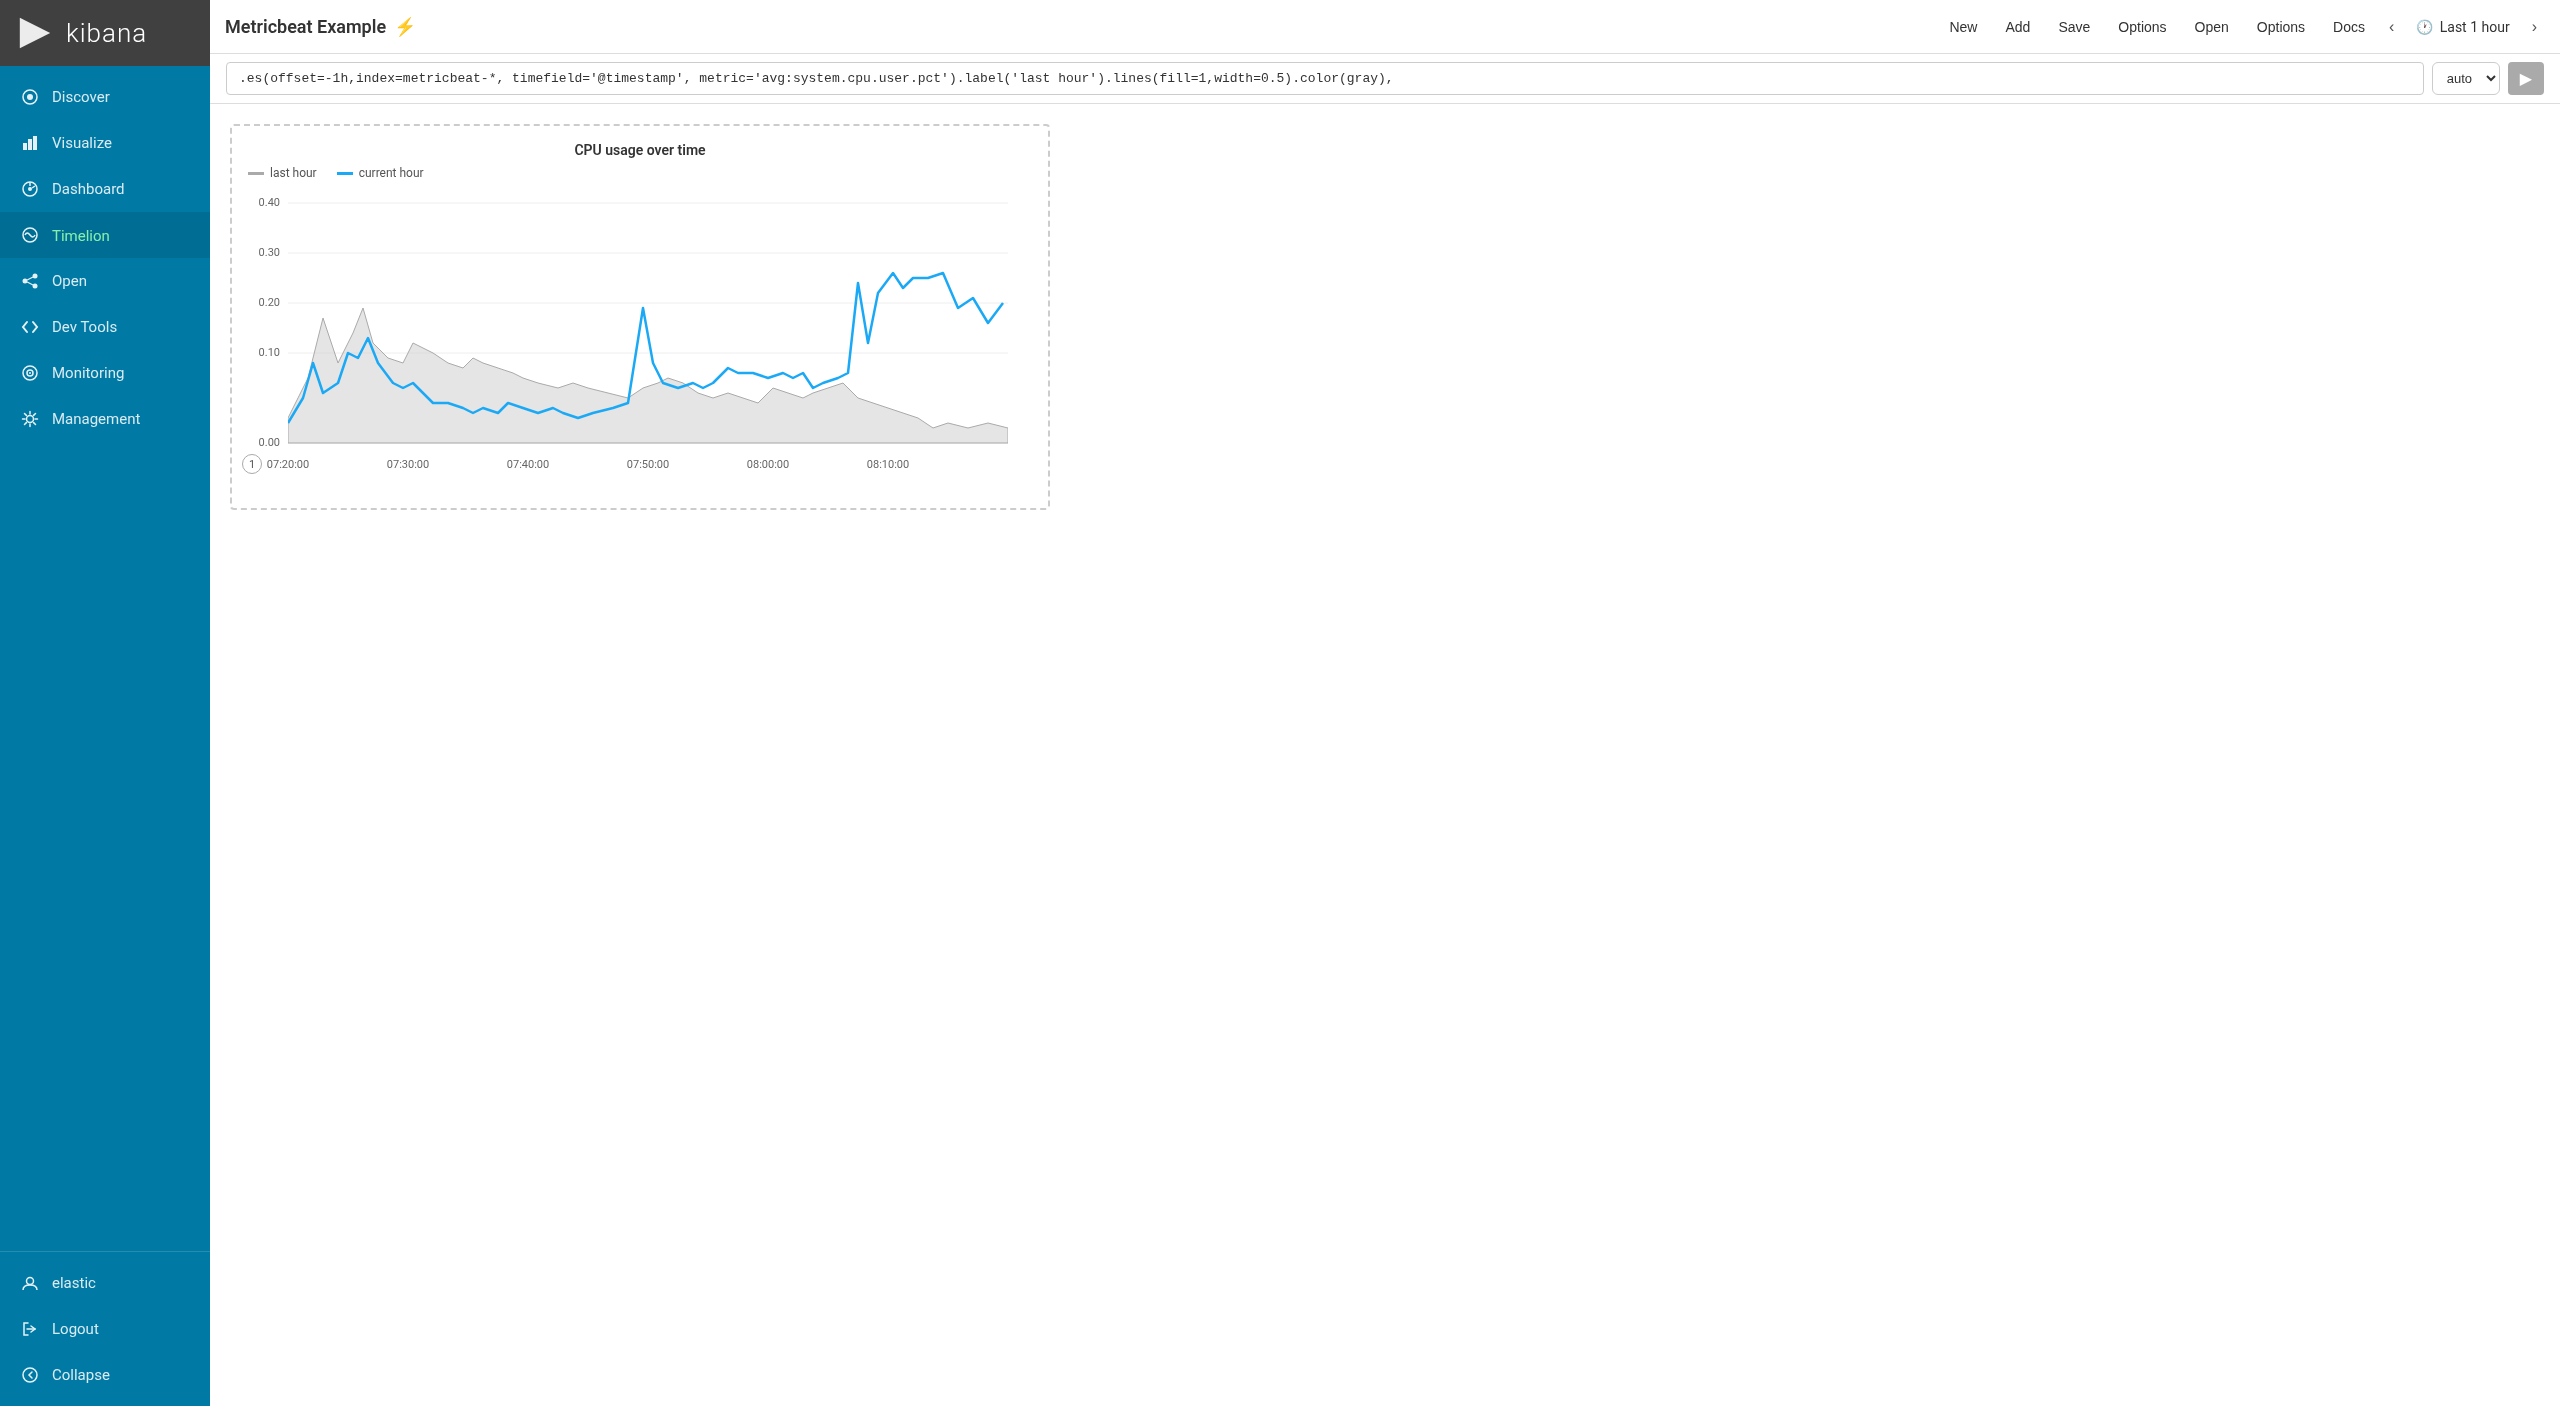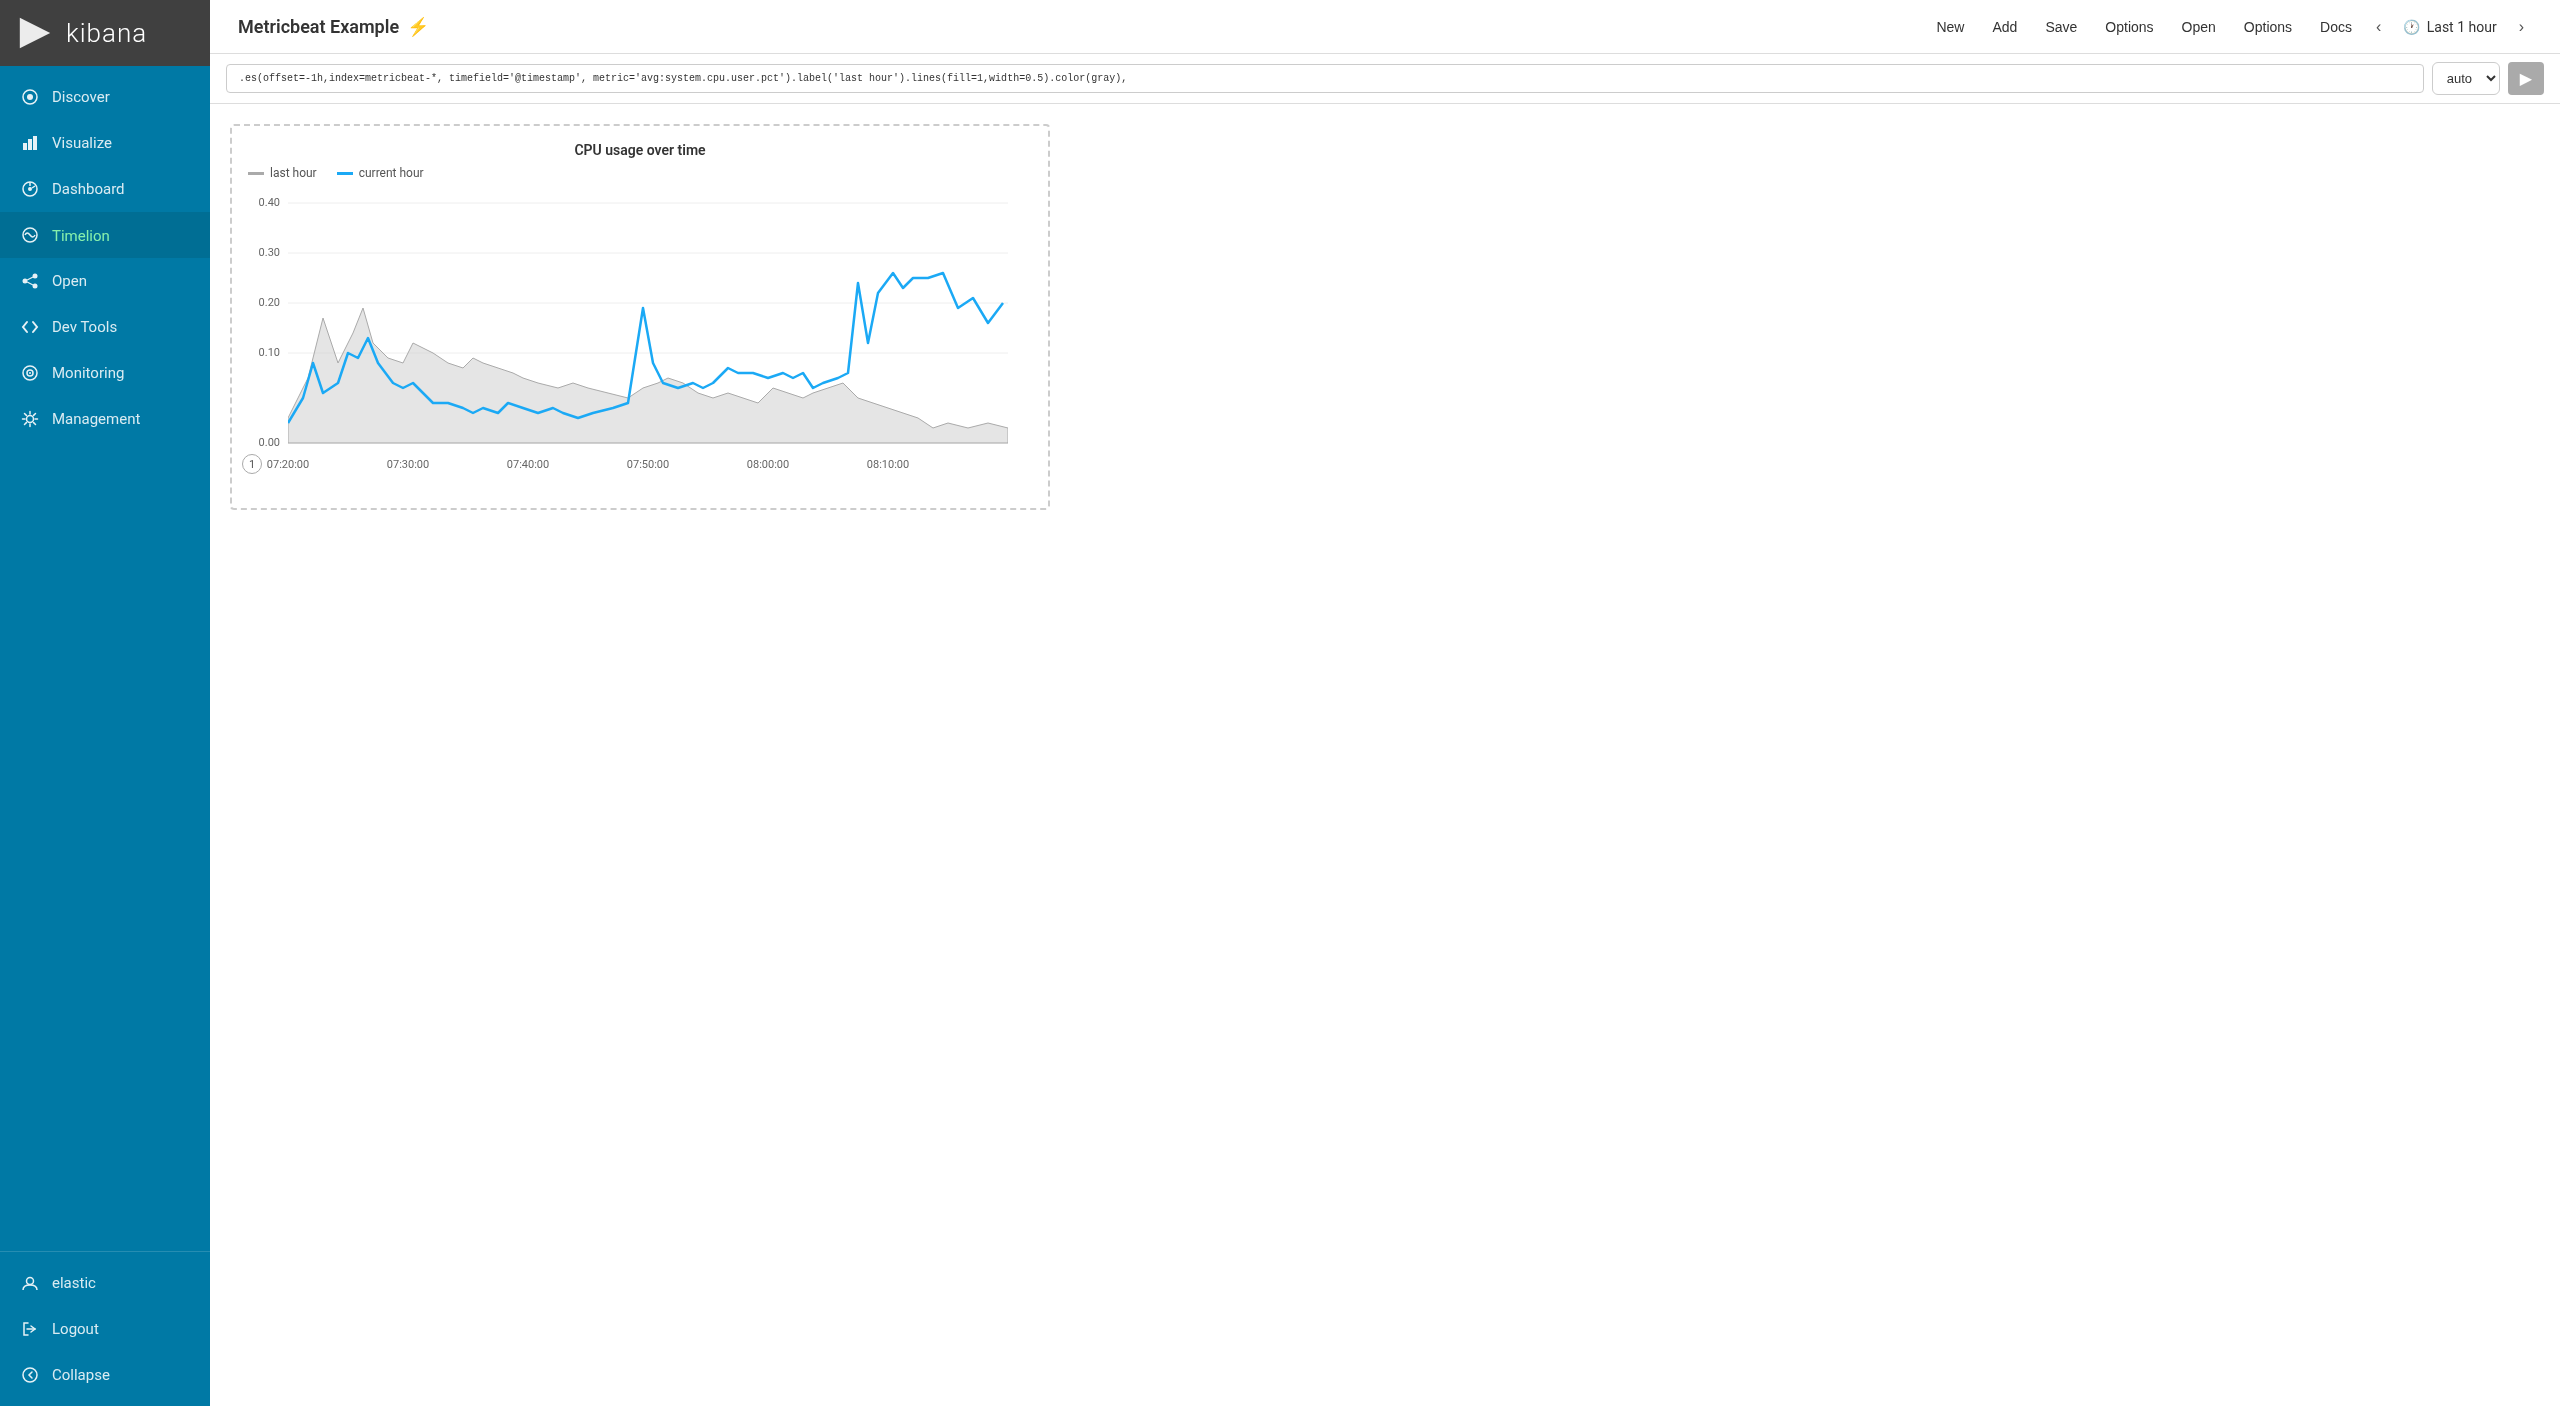--- a/index.html
+++ b/index.html
@@ -69,21 +69,21 @@
       display: flex;
       flex-direction: column;
       overflow: hidden;
       background: white;
     }
 
     
     .topbar {
       background: white;
       border-bottom: 1px solid #ddd;
-      padding: 0 28px;
+      padding: 0 15px;
       height: 54px;
       display: flex;
       align-items: center;
       justify-content: space-between;
       flex-shrink: 0;
     }
     .topbar-title {
       font-size: 18px;
       font-weight: 600;
       color: #333;
@@ -135,21 +135,21 @@
       display: flex;
       align-items: center;
       gap: 8px;
       flex-shrink: 0;
     }
     .query-input {
       flex: 1;
       border: 1px solid #ccc;
       border-radius: 4px;
       padding: 8px 12px;
-      font-size: 10px;
+      font-size: 13px;
       font-family: 'Courier New', monospace;
       color: #333;
       outline: none;
       background: white;
     }
     .auto-select {
       border: 1px solid #ccc;
       border-radius: 6px;
       padding: 7px 10px;
       font-size: 13px;

